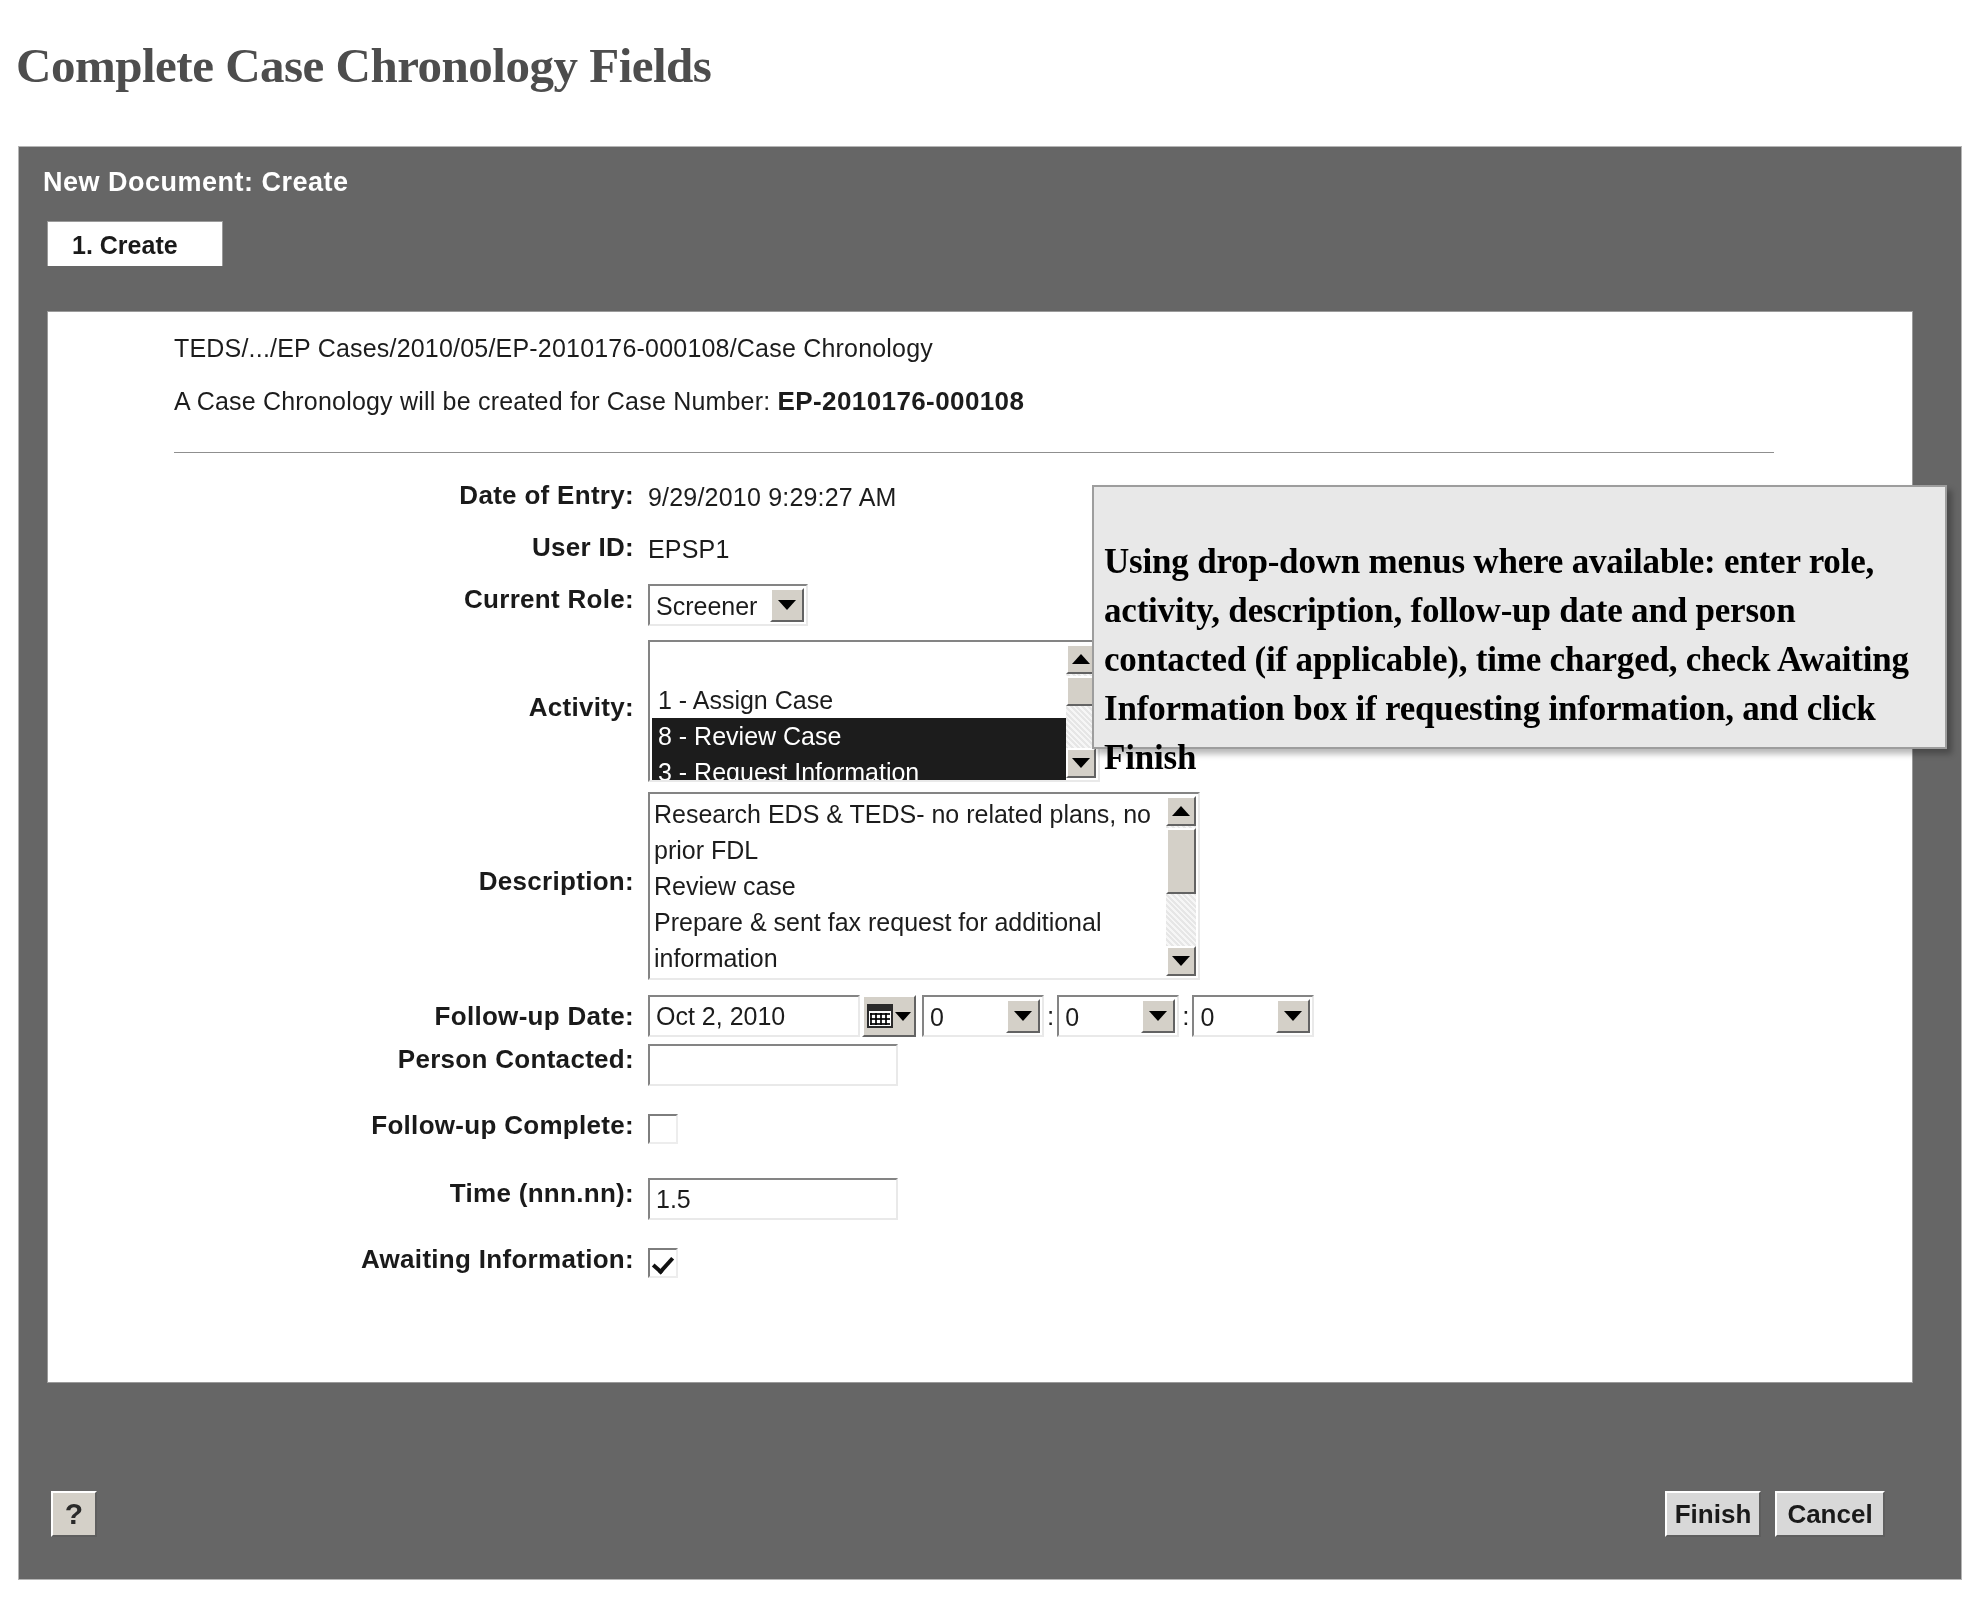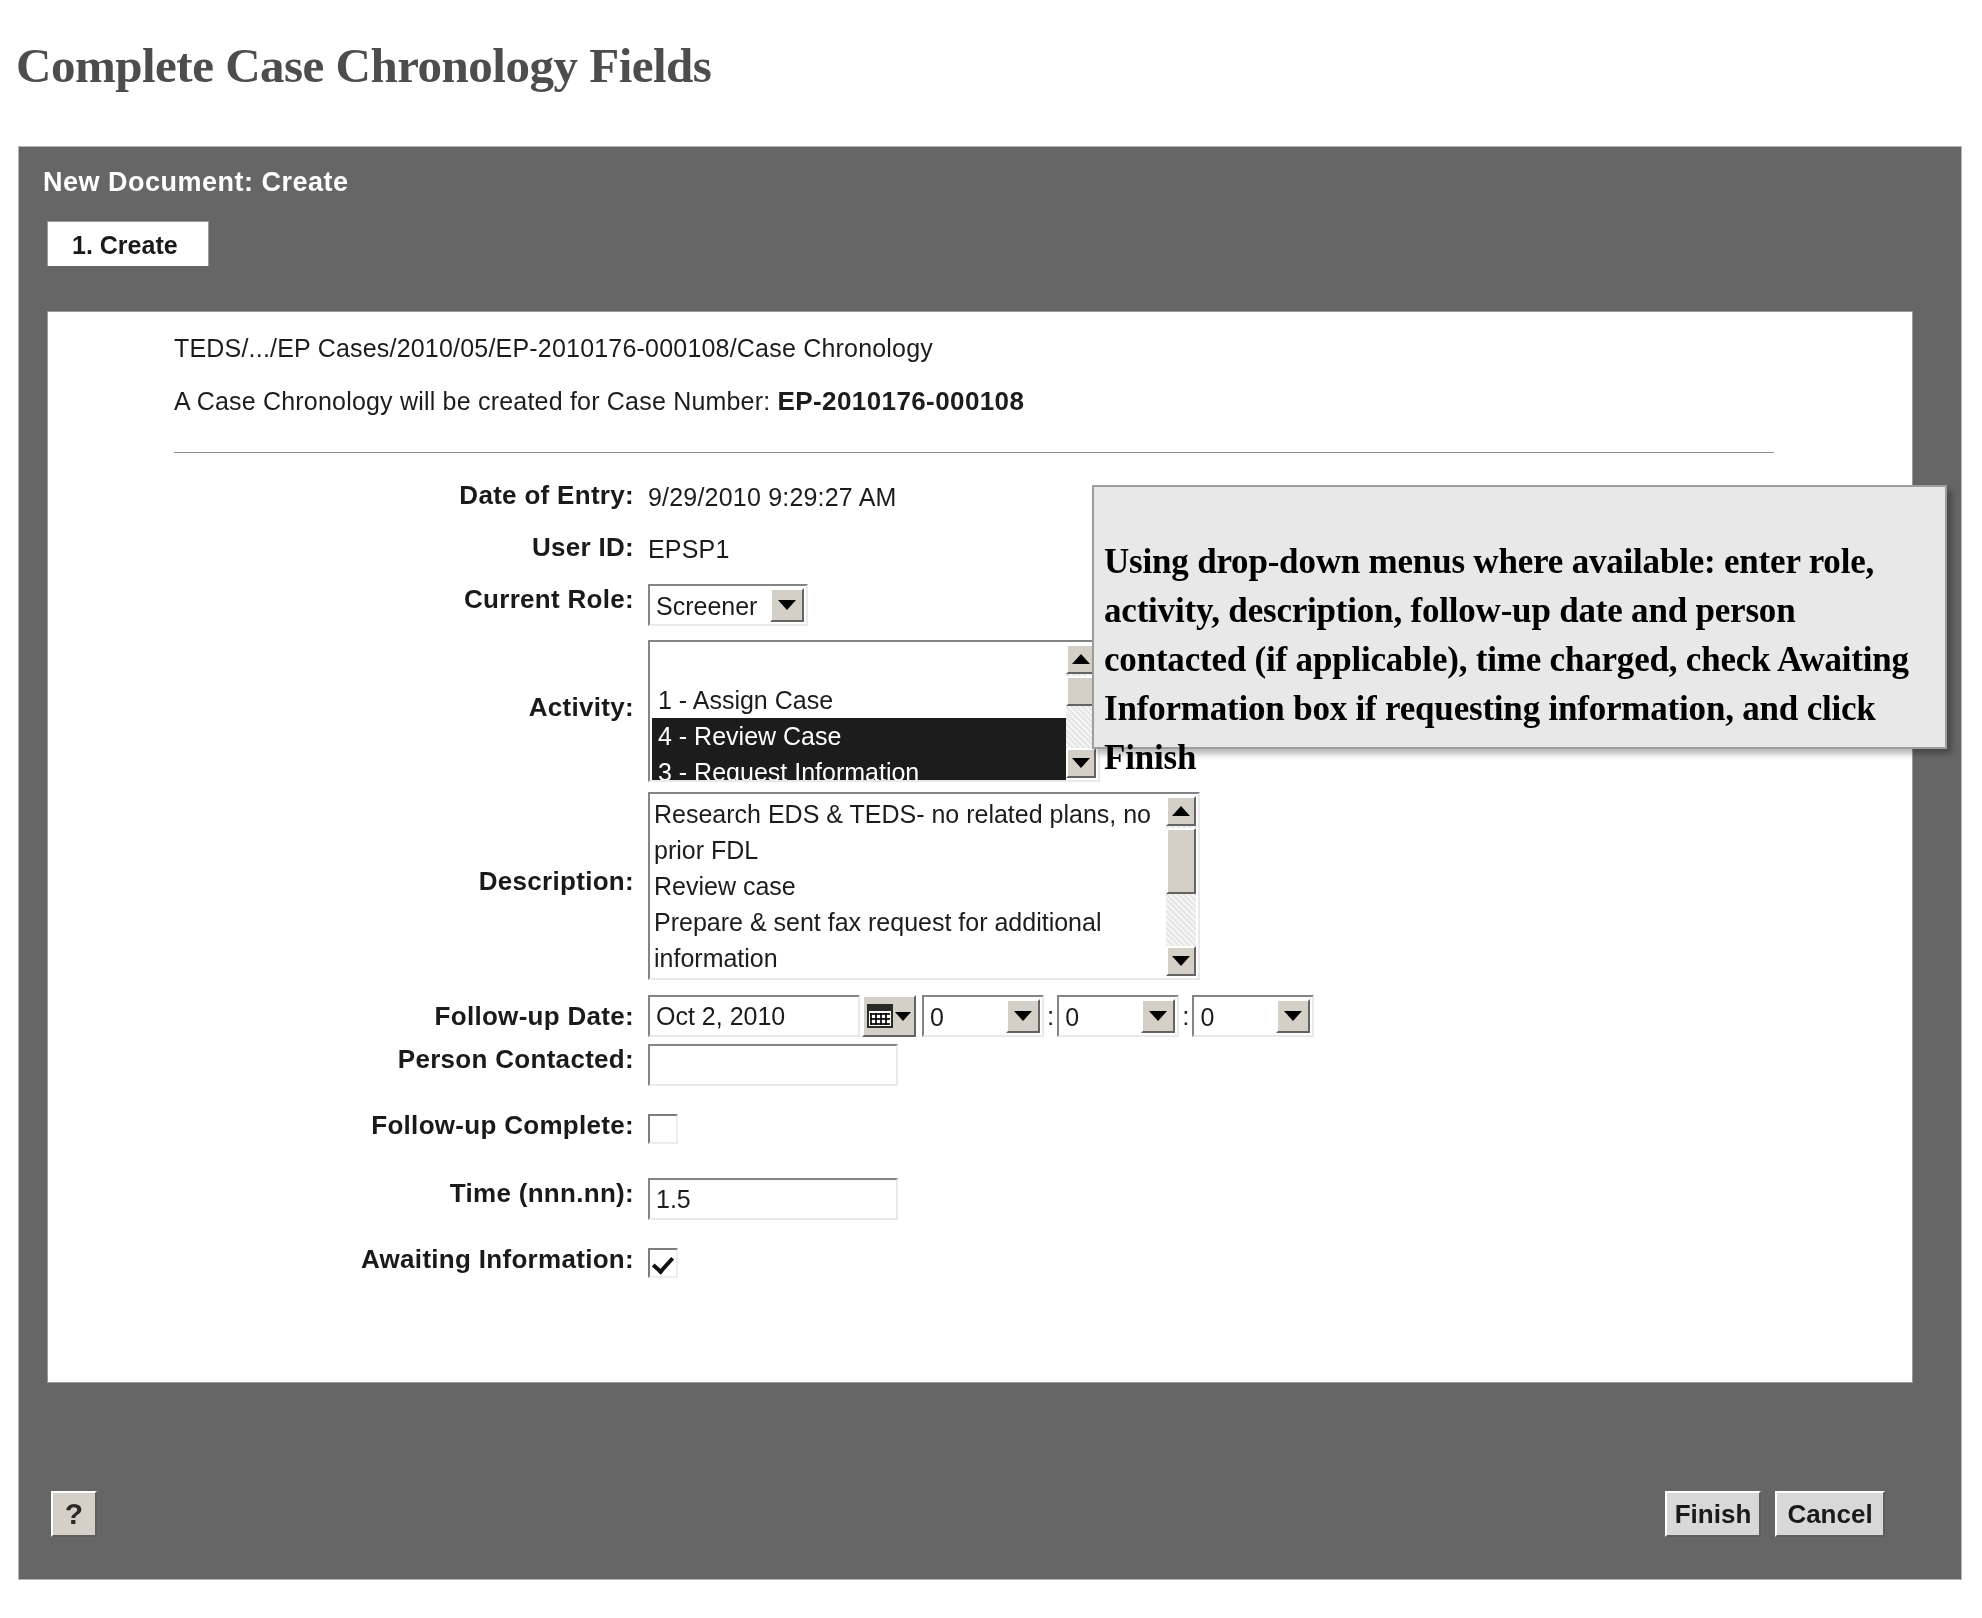--- a/index.html
+++ b/index.html
@@ -58,21 +58,21 @@
     left: 28px;
     top: 74px;
     height: 44px;
   }
   #tab-create {
     display: inline-block;
     background: #ffffff;
     color: #1a1a1a;
     font-size: 25px;
     font-weight: 600;
-    padding: 8px 30px 6px 24px;
+    padding: 8px 44px 6px 24px;
     border: 1px solid #9a9a9a;
     border-bottom: none;
     line-height: 30px;
     position: relative;
     top: 0;
   }
 
   
   #content-panel {
     position: absolute;
@@ -495,21 +495,21 @@
           </span>
         </div>
       </div>
 
       <div class="row" style="height:152px;">
         <div class="lbl" style="padding-top:52px;">Activity:</div>
         <div id="activity-listbox" class="sunken">
           <div id="activity-options">
             <div class="opt blank"></div>
             <div class="opt">1 - Assign Case</div>
-            <div class="opt selected">4 - Review Case</div>
+            <div class="opt selected">8 - Review Case</div>
             <div class="opt selected">3 - Request Information</div>
           </div>
           <div class="vscroll">
             <div class="sb-track"></div>
             <div class="sb-btn">
               <span class="arrow-up"></span>
             </div>
             <div class="sb-thumb"></div>
             <div class="sb-btn bottom">
               <span class="arrow-down"></span>

